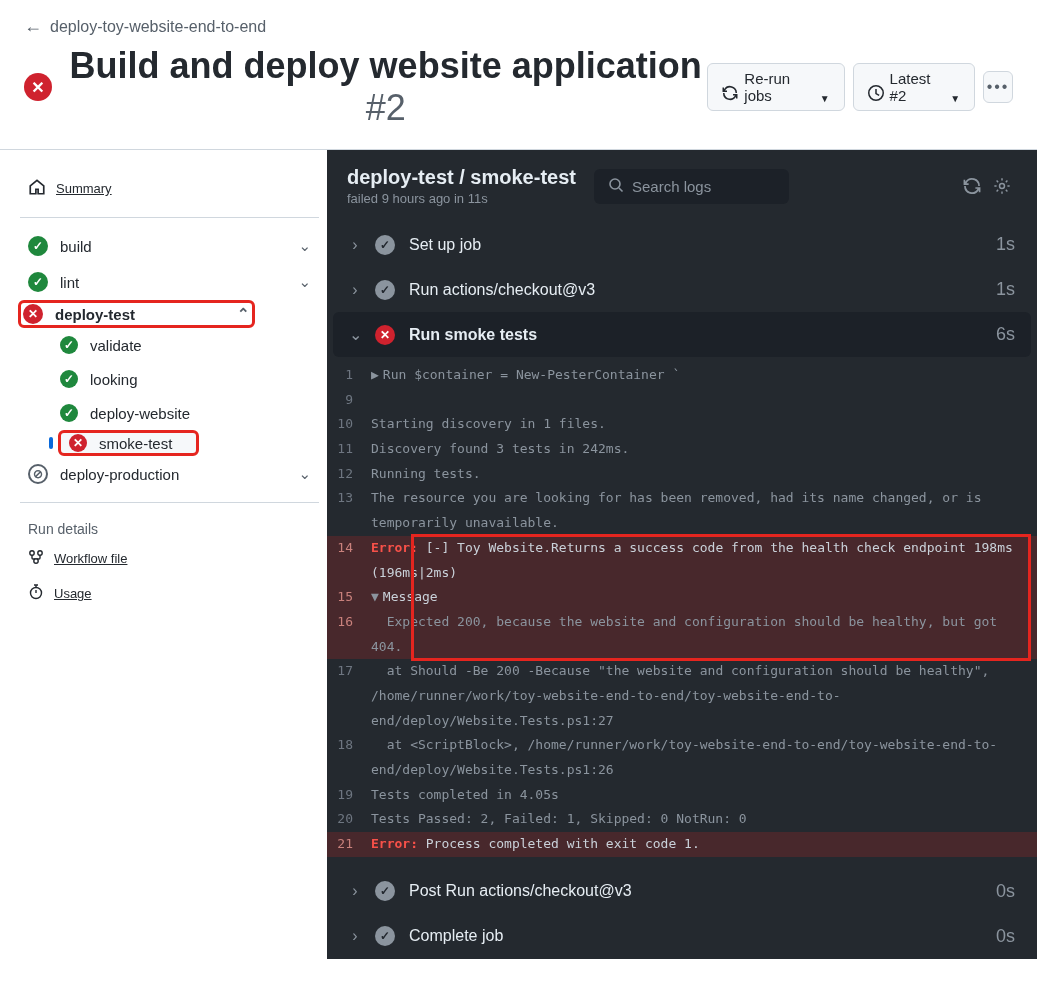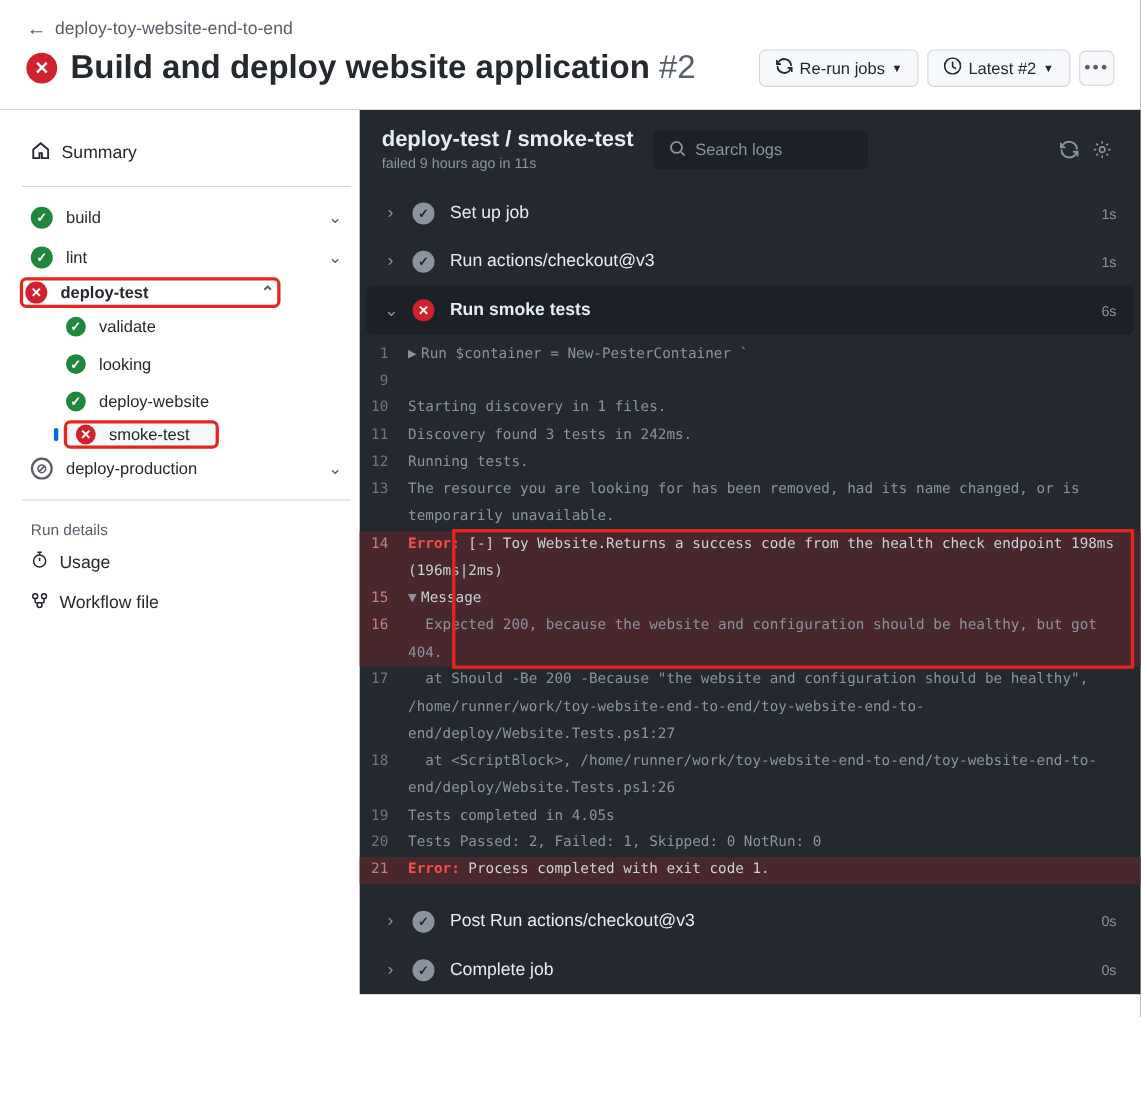--- a/index.html
+++ b/index.html
@@ -23,26 +23,26 @@
     margin-bottom: 8px;
     font-size: 16px;
   }
   .breadcrumb .back-arrow { font-size: 18px; cursor: pointer; }
   .title-row {
     display: flex;
     align-items: center;
     justify-content: space-between;
   }
   .title-left { display: flex; align-items: center; gap: 12px; }
-  .title-left h1 { font-size: 30px; font-weight: 600; }
+  .title-left h1 { font-size: 36px; font-weight: 600; text-align: center; }
   .run-number { color: #57606a; font-weight: 400; }
   .title-right { display: flex; gap: 8px; align-items: center; }
   .btn {
     display: inline-flex;
-    align-items: center;
+    align-items: flex-end;
     gap: 6px;
     padding: 6px 14px;
     border: 1px solid #d0d7de;
     border-radius: 6px;
     background: #f6f8fa;
     font-size: 15px;
     font-weight: 500;
     cursor: pointer;
     color: #24292f;
   }
@@ -61,22 +61,22 @@
   .status-pass { background: #1f883d; color: #fff; font-size:12px;}
   .status-skip { background: #fff; color:#57606a; border:2px solid #57606a; font-size:12px;}
   .status-sm { width:20px; height:20px; border-radius:50%; display:inline-flex; align-items:center; justify-content:center; flex-shrink:0; font-size:12px; font-weight:700;}
   .status-tiny { width:18px; height:18px;}
 
   
   .body-row { display: flex; }
   .sidebar { width: 327px; padding: 20px 8px 20px 20px; flex-shrink: 0; }
   .side-link {
     display: flex; align-items: center; gap: 10px;
-    padding: 8px 8px; font-size: 16px; cursor: pointer;
-    color: #24292f; border-radius: 6px;
+    padding: 8px 8px; font-size: 13px; cursor: pointer;
+    color: #24292f; border-radius: 6px; text-decoration: underline;
   }
   .side-sep { border: none; border-top:1px solid #d0d7de; margin: 10px 0; }
   .side-label { font-size:14px; color:#57606a; padding: 8px 8px 4px 8px; }
   .job-item {
     display:flex; align-items:center; gap:12px;
     padding: 8px 8px; font-size:15px; cursor:pointer;
     border-radius:6px; position:relative;
   }
   .job-item .chev { margin-left:auto; color:#57606a;}
   .job-item.indent { padding-left: 40px;}
@@ -111,21 +111,21 @@
   .search-box input::placeholder { color:#8b949e;}
   .head-icon { width:30px;height:30px; display:inline-flex;align-items:center;justify-content:center; color:#8b949e; cursor:pointer; border-radius:6px;}
 
   .step {
     display:flex; align-items:center; gap:14px;
     padding: 12px 22px; font-size:16px; cursor:pointer;
   }
   .step .chev { width:12px; text-align:center; color:#8b949e;}
   .step .status-sm { flex-shrink:0;}
   .step-name { flex:1; }
-  .step-time { color:#8b949e; font-size:13px;}
+  .step-time { color:#8b949e; font-size:18px;}
   .step.expanded { background:#1c2128; border-radius:6px; margin: 0 6px; padding-left:16px; padding-right:16px;}
   .step-status-done { background:#8b949e; color:#22272e;}
   .step-status-fail { background:#cf222e; color:#fff;}
 
   .log-lines { padding: 6px 0 12px 0; font-family:"SFMono-Regular",Consolas,Menlo,monospace; font-size:13px; line-height:1.9;}
   .log-line { display:flex; padding: 0 16px 0 0;}
   .log-line .ln {
     width: 44px; text-align:right; color:#6e7681;
     padding-right:18px; flex-shrink:0; user-select:none;
   }
@@ -233,36 +233,36 @@
       <span class="status-sm status-skip">⊘</span>
       <span>deploy-production</span>
       <span class="chev">⌄</span>
     </div>
 
     <hr class="side-sep">
     <div class="side-label">Run details</div>
     <div class="side-link">
       <span>
         <svg width="16" height="16" viewBox="0 0 16 16" fill="none" stroke="currentColor" stroke-width="1.4">
-            <circle cx="8" cy="9" r="5.5"></circle>
-            <path d="M8 6v3M6 1h4M8 1v2.5"></path>
-          </svg>
-      </span>
-      <span>Usage</span>
-    </div>
-    <div class="side-link">
-      <span>
-        <svg width="16" height="16" viewBox="0 0 16 16" fill="none" stroke="currentColor" stroke-width="1.4">
             <circle cx="4" cy="4" r="2.2"></circle>
             <circle cx="12" cy="4" r="2.2"></circle>
             <circle cx="8" cy="12" r="2.2"></circle>
             <path d="M4 6.2V9c0 .6.4 1 1 1h2M12 6.2V9c0 .6-.4 1-1 1H9"></path>
           </svg>
       </span>
       <span>Workflow file</span>
+    </div>
+    <div class="side-link">
+      <span>
+        <svg width="16" height="16" viewBox="0 0 16 16" fill="none" stroke="currentColor" stroke-width="1.4">
+            <circle cx="8" cy="9" r="5.5"></circle>
+            <path d="M8 6v3M6 1h4M8 1v2.5"></path>
+          </svg>
+      </span>
+      <span>Usage</span>
     </div>
   </div>
 
   <div class="log-panel">
     <div class="log-head">
       <div class="log-head-text">
         <h2>deploy-test / smoke-test</h2>
         <div class="sub">failed 9 hours ago in 11s</div>
       </div>
       <div class="search-box">

